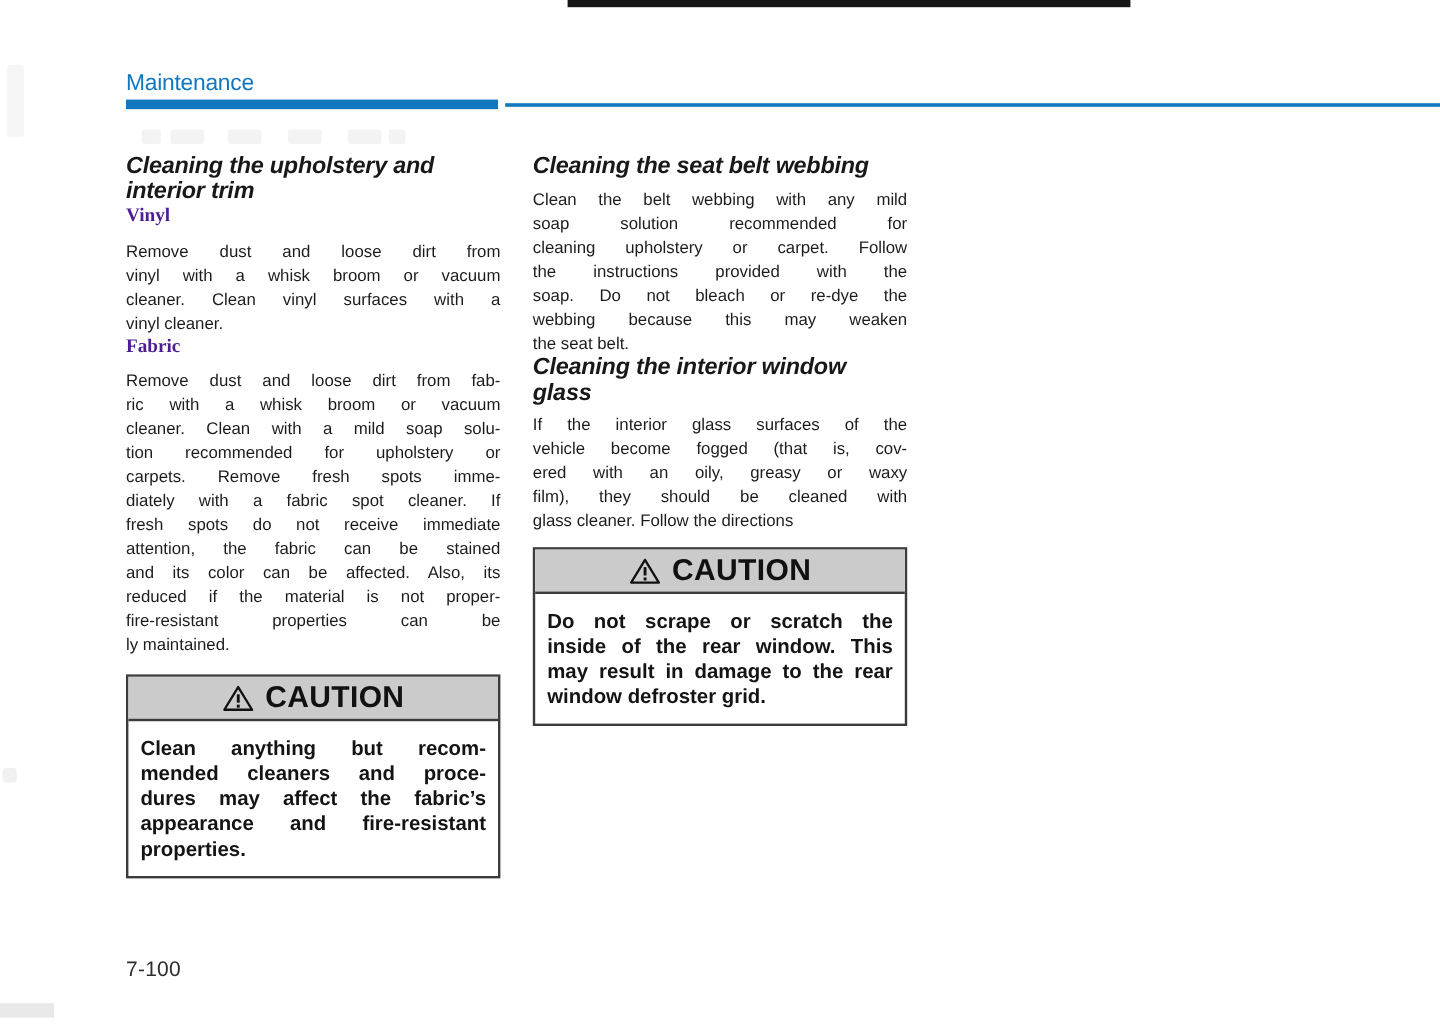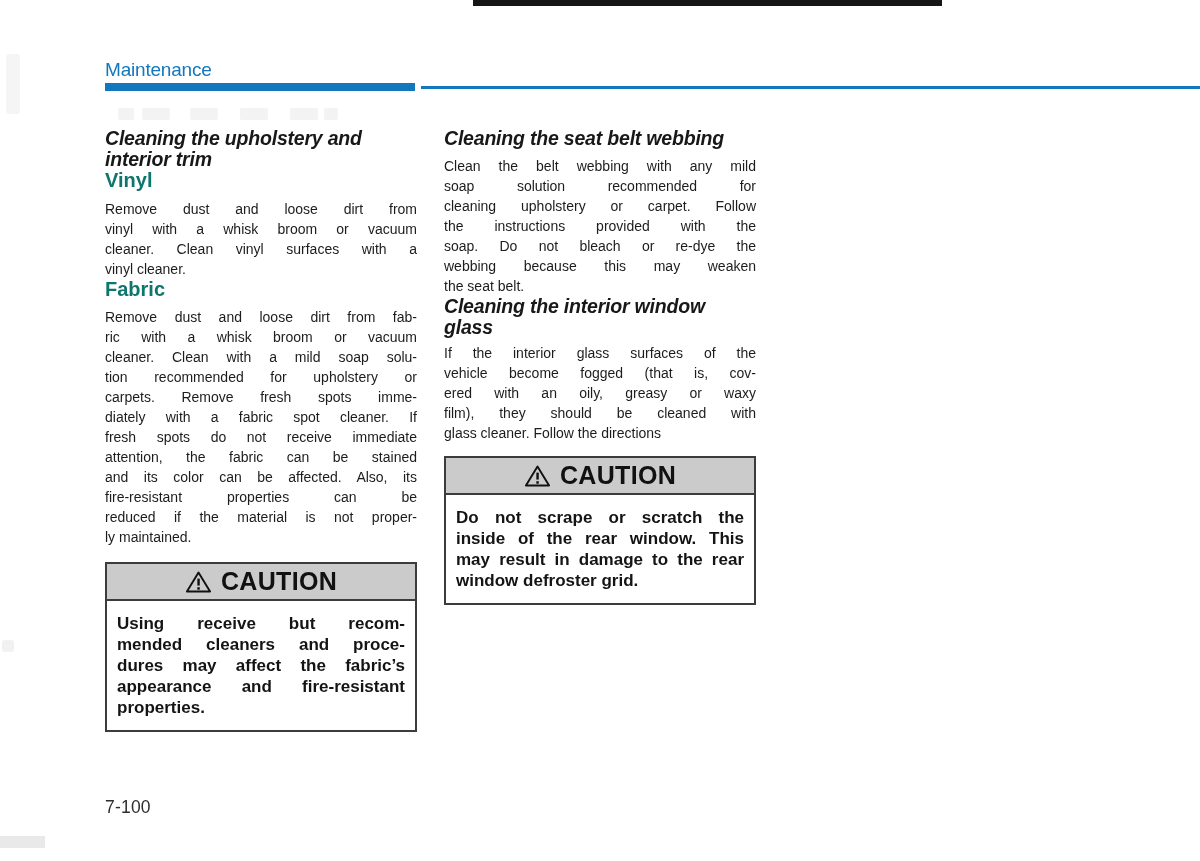--- a/index.html
+++ b/index.html
@@ -33,22 +33,22 @@
   
   .col{position:absolute;top:128px;width:312px;}
   .col-left{left:105px;}
   .col-right{left:444px;}
   h2.sec{
     margin:0;font-size:19.5px;line-height:21px;
     font-style:italic;font-weight:700;color:#181818;
     letter-spacing:-0.2px;white-space:pre-line;
   }
   h3.sub{
-    margin:0;font-family:Liberation Sans, sans-serif;
-    font-size:20px;line-height:20px;font-weight:700;color:#0f766e;
+    margin:0;font-family:Liberation Serif, serif;
+    font-size:16px;line-height:20px;font-weight:700;color:#4c1d95;
   }
   .para{margin:0;font-size:14px;line-height:20px;color:#1c1c1c;}
   .para .jline{text-align:justify;text-align-last:justify;}
   .para .jline:last-child{text-align-last:left;}
   .mt7{margin-top:7px}.mt9{margin-top:9px}.mt27{margin-top:27px}
   .mt8{margin-top:8px}.mt15{margin-top:15px}.mt32{margin-top:32px}
   .mt5{margin-top:5px}.mt13{margin-top:13px}
   
   .caution{border:2px solid #3c3c3c;background:#ffffff;}
   .caution-header{
@@ -104,38 +104,38 @@
     <div class="para mt8">
         <div class="jline">Remove dust and loose dirt from fab-</div>
         <div class="jline">ric with a whisk broom or vacuum</div>
         <div class="jline">cleaner. Clean with a mild soap solu-</div>
         <div class="jline">tion recommended for upholstery or</div>
         <div class="jline">carpets. Remove fresh spots imme-</div>
         <div class="jline">diately with a fabric spot cleaner. If</div>
         <div class="jline">fresh spots do not receive immediate</div>
         <div class="jline">attention, the fabric can be stained</div>
         <div class="jline">and its color can be affected. Also, its</div>
+        <div class="jline">reduced if the material is not proper-</div>
         <div class="jline">fire-resistant properties can be</div>
-        <div class="jline">reduced if the material is not proper-</div>
         <div class="jline">ly maintained.</div>
       </div>
 
     <div class="caution mt15">
       <div class="caution-header">
         <span class="warn-icon">
           <svg width="27" height="24" viewBox="0 0 28 24" aria-hidden="true">
             <path d="M14 2.2 L26 21.8 L2 21.8 Z" fill="none" stroke="#111" stroke-width="2" stroke-linejoin="round"></path>
             <rect x="12.8" y="8.5" width="2.5" height="7.2" fill="#111"></rect>
             <rect x="12.8" y="17.4" width="2.5" height="2.6" fill="#111"></rect>
           </svg>
         </span>
         <span class="caution-title">CAUTION</span>
       </div>
       <div class="caution-body">
-          <div class="jline">Using receive but recom-</div>
+          <div class="jline">Clean anything but recom-</div>
           <div class="jline">mended cleaners and proce-</div>
           <div class="jline">dures may affect the fabric’s</div>
           <div class="jline">appearance and fire-resistant</div>
           <div class="jline">properties.</div>
         </div>
     </div>
   </section>
 
   <section class="col col-right">
     <h2 class="sec">Cleaning the seat belt webbing</h2>

